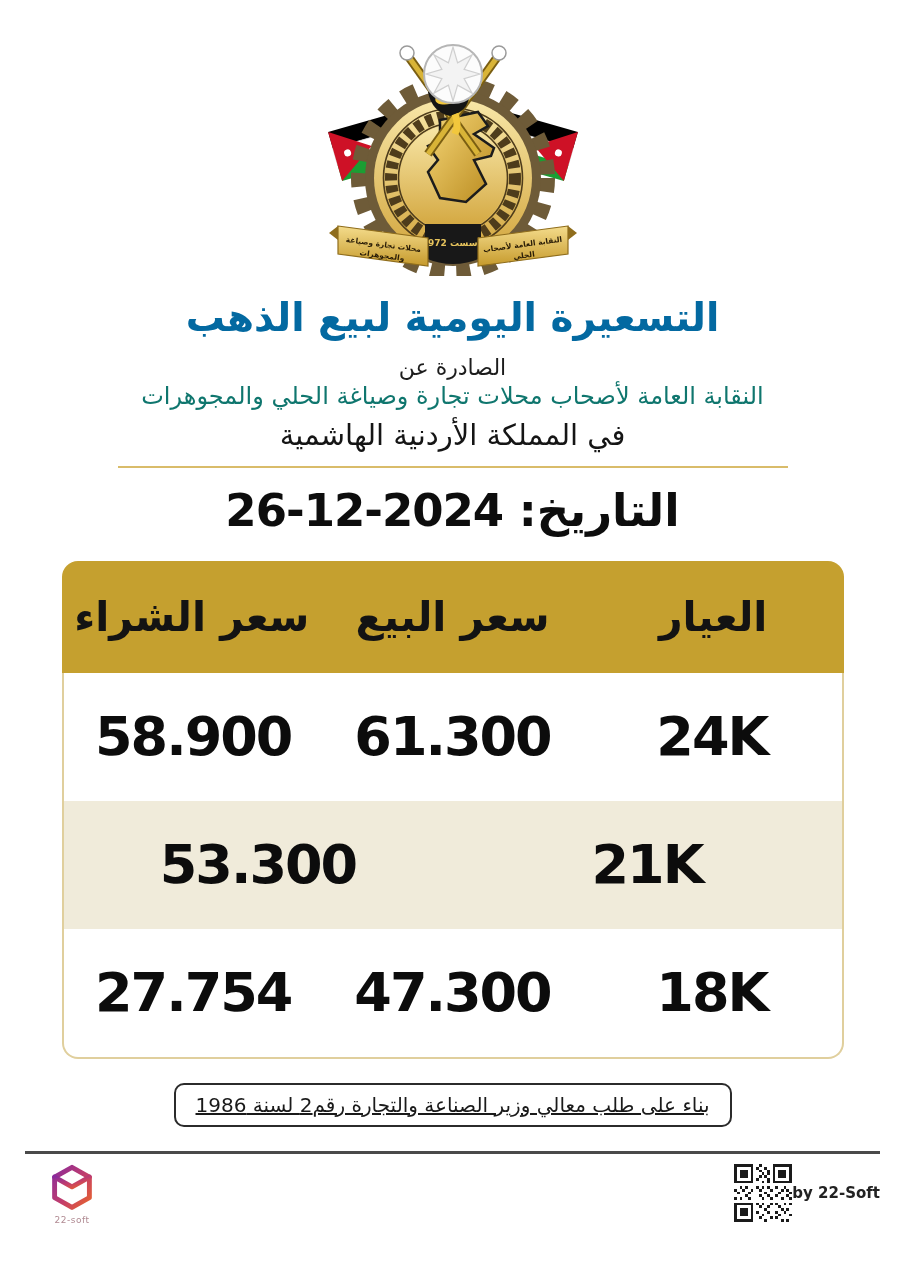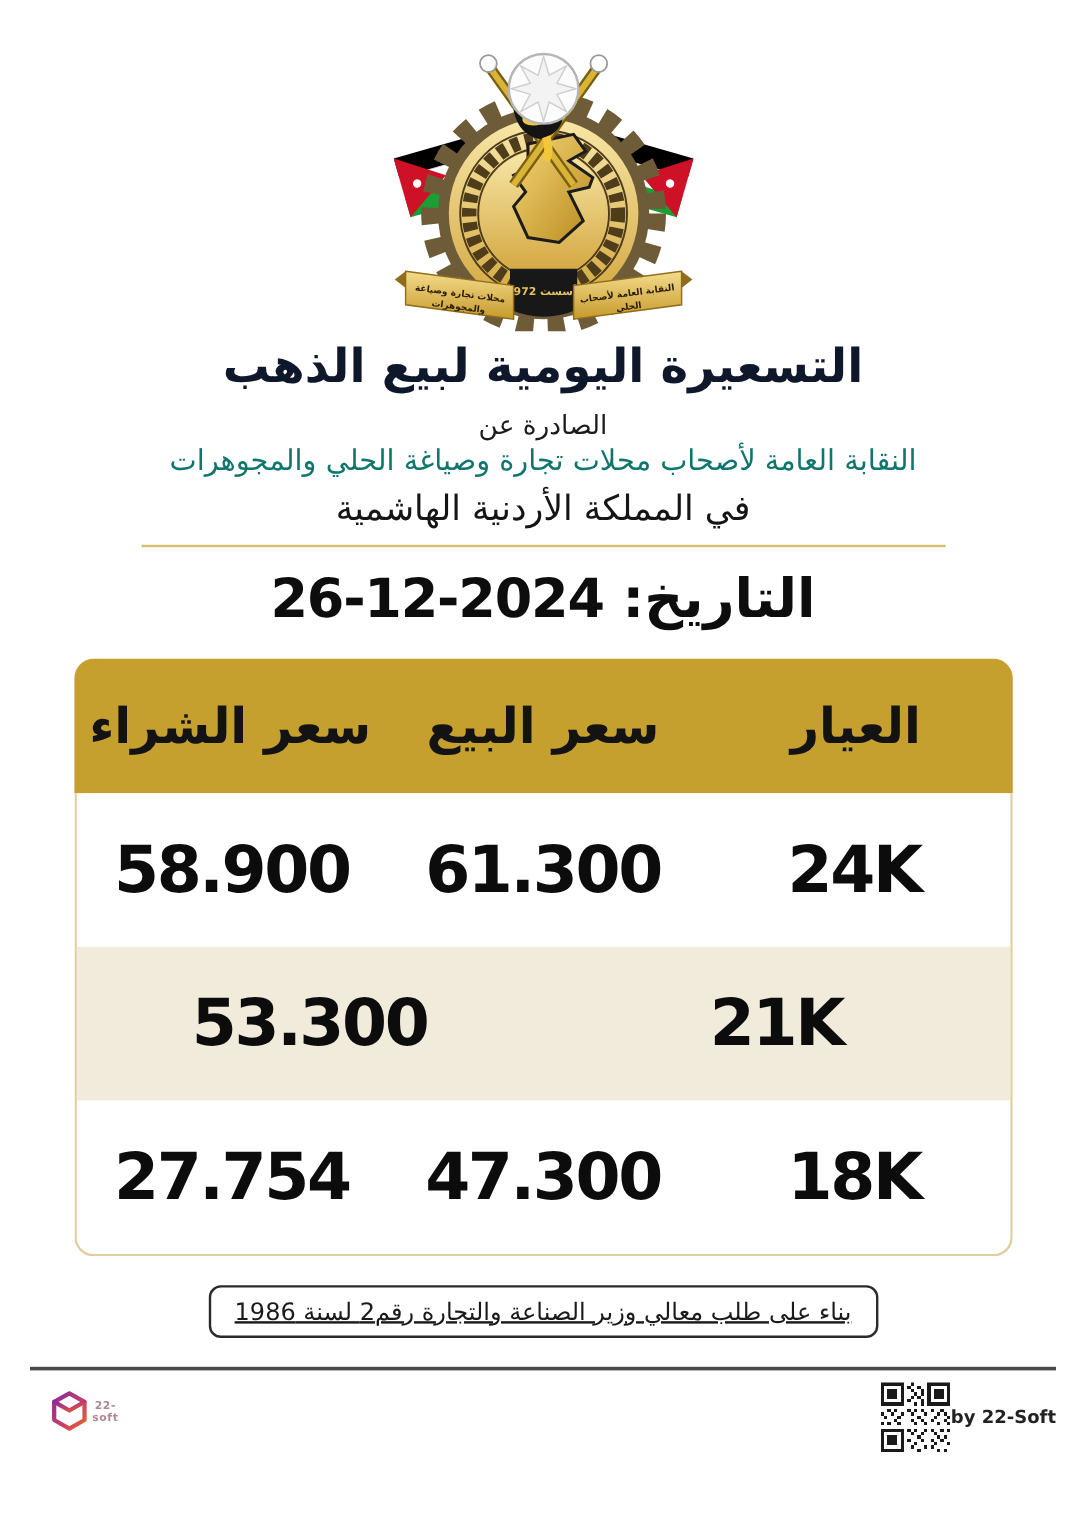--- a/index.html
+++ b/index.html
@@ -2,21 +2,21 @@
 <html><head>
 <meta charset="utf-8">
 <style>
   * { margin:0; padding:0; box-sizing:border-box; }
   html,body { width:905px; height:1280px; background:#ffffff; overflow:hidden; }
   body { font-family:"DejaVu Sans", sans-serif; color:#111; }
   .page { width:905px; height:1280px; text-align:center; position:relative; }
 
   .emblem { margin:20px auto 0; width:250px; height:256px; }
 
-  .title   { direction:rtl; font-size:39px; font-weight:bold; margin-top:6px; line-height:1.25; color:#0f172a; }
+  .title   { direction:rtl; font-size:39px; font-weight:bold; margin-top:18px; line-height:1.25; color:#0369a1; }
   .issued  { direction:rtl; font-size:22px; margin-top:12px; color:#1c1c1c; }
   .org     { direction:rtl; font-size:24px; margin-top:2px; color:#0f766e; }
   .country { direction:rtl; font-size:29px; margin-top:8px; color:#151515;text-align:center; }
   .divider { width:670px; height:2px; background:#d9bc6a; margin:14px auto 0; }
 
   .date    { direction:rtl; font-size:45px; font-weight:bold; margin-top:16px; color:#0d0d0d; letter-spacing:-1px; }
   .date .dval { display:inline-block; direction:ltr; }
 
   .ptable  { width:782px; margin:24px auto 0; direction:rtl; }
   .thead   { display:flex; background:#c5a02f; border-radius:16px 16px 0 0; height:112px; align-items:center; }
@@ -24,21 +24,21 @@
   .tbody   { border:2px solid #e0cf9d; border-top:none; border-radius:0 0 16px 16px; overflow:hidden; background:#fff; }
   .tr      { display:flex; height:128px; align-items:center; }
   .tr.alt  { background:#f0ebda; }
   .td      { flex:1; font-size:54px; font-weight:bold; letter-spacing:-2px; color:#0c0c0c; }
 
   .note-wrap { margin-top:24px; }
   .note    { display:inline-block; direction:rtl; border:2px solid #2b2b2b; border-radius:10px; padding:8px 20px; font-size:20px; color:#1a1a1a;text-decoration:underline; }
 
   .footer-line { width:855px; height:3px; background:#4a4a4a; margin:24px auto 0; }
   .bottom-row  { display:flex; justify-content:space-between; align-items:flex-start; padding:10px 25px 0 42px; }
-  .brand       { display:flex; flex-direction:row; align-items:center; width:60px;font-weight:bold; }
+  .brand       { display:flex; flex-direction:column; align-items:center; width:60px; }
   .brand-caption { font-size:9px; color:#b08a92; margin-top:1px; letter-spacing:0.5px; }
   .credit-group  { display:flex; align-items:center; gap:0; }
   .credit        { font-size:15px; font-weight:bold; color:#222; }
 </style>
 </head>
 <body>
 
 <div class="page">
 
   <div class="emblem">

